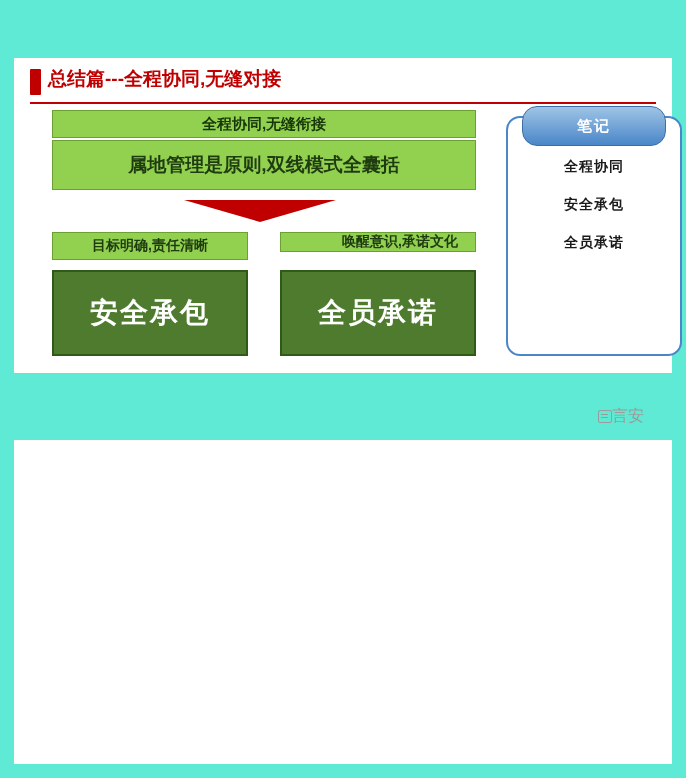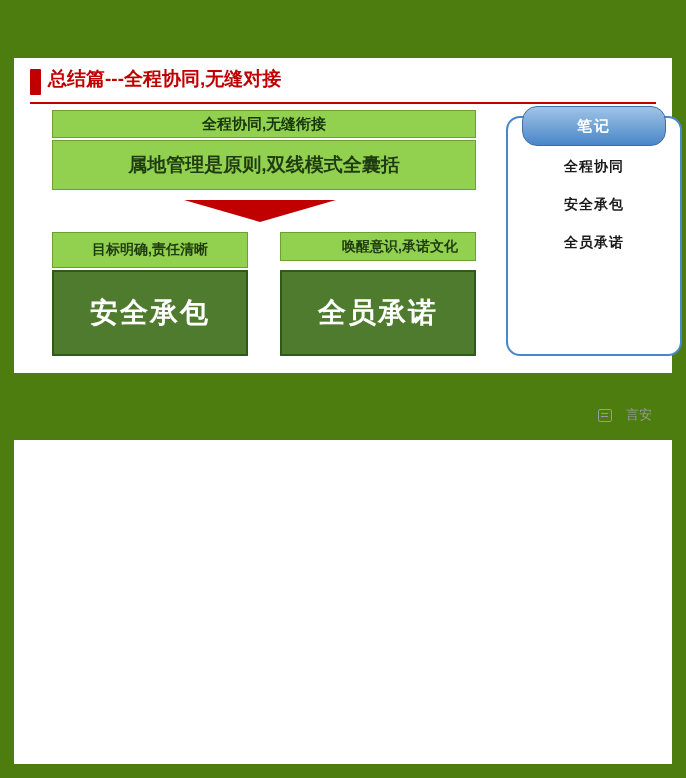--- a/index.html
+++ b/index.html
@@ -10,21 +10,21 @@
     width: 686px;
     height: 778px;
     background: #ffffff;
     font-family: "Liberation Sans", sans-serif;
     overflow: hidden;
   }
   .page {
     position: relative;
     width: 686px;
     height: 778px;
-    background: #4d7c0f;
+    background: #5eead4;
   }
   
   .slide1 {
     position: absolute;
     left: 14px;
     top: 58px;
     width: 658px;
     height: 315px;
     background: #ffffff;
     box-sizing: border-box;
@@ -98,28 +98,28 @@
     width: 0;
     height: 0;
     border-left: 76px solid transparent;
     border-right: 76px solid transparent;
     border-top: 22px solid #c00000;
   }
   #g-left-small {
     left: 38px;
     top: 174px;
     width: 196px;
-    height: 36px;
+    height: 28px;
     font-size: 14px;
   }
   #g-right-small {
     left: 266px;
     top: 174px;
     width: 196px;
-    height: 29px;
+    height: 20px;
     font-size: 14px;
     padding-left: 44px;
   }
   .dgbox {
     position: absolute;
     background: #4e7b2d;
     border: 2px solid #2f5a18;
     box-sizing: border-box;
     display: flex;
     align-items: center;
@@ -180,25 +180,25 @@
   }
   .notes-list div {
     font-size: 14px;
     font-weight: bold;
     color: #1a1a1a;
     margin-bottom: 20px;
     letter-spacing: 1px;
   }
   .wm {
     position: absolute;
-    font-size: 13px;
+    font-size: 16px;
     color: #9b9b9b;
     display: flex;
     align-items: center;
-    gap: 14px;
+    gap: 0;
   }
   .wm .wm-icon {
     display: inline-block;
     width: 12px;
     height: 11px;
     border: 1px solid #9b9b9b;
     border-radius: 2px;
     position: relative;
   }
   .wm .wm-icon::after {

